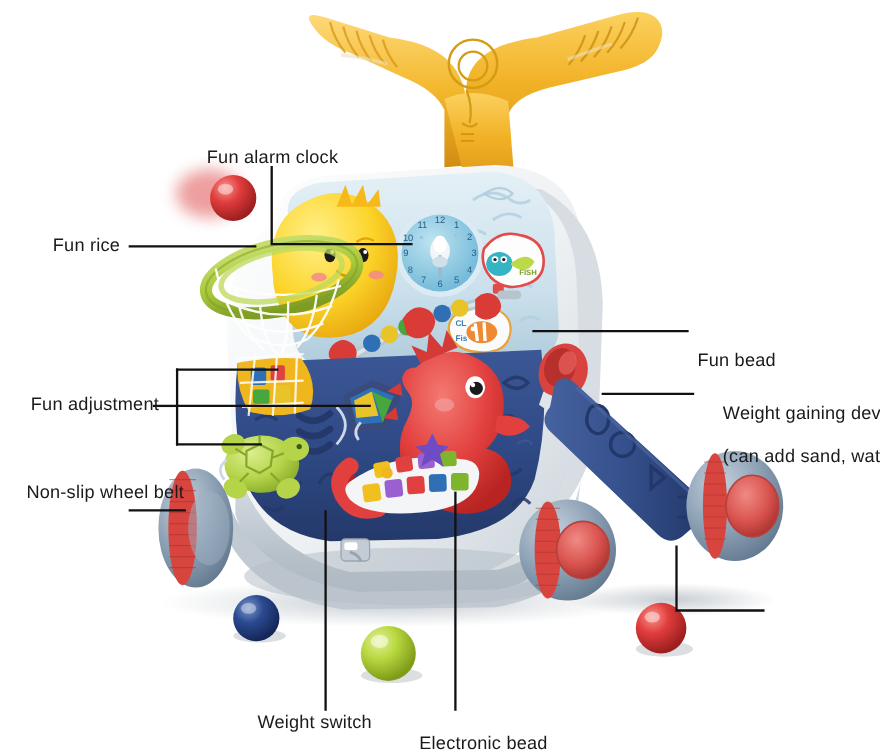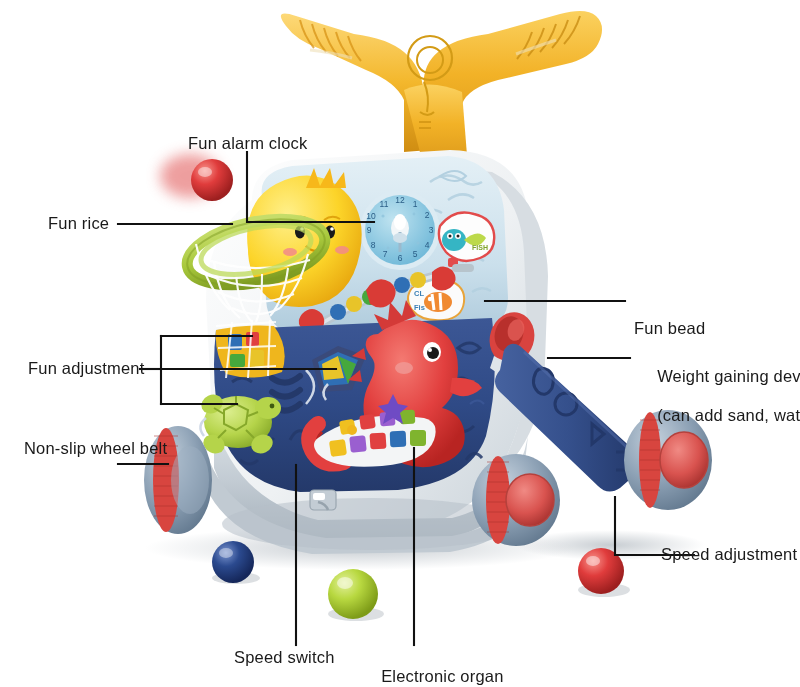--- a/index.html
+++ b/index.html
@@ -487,22 +487,21 @@
 
   <div class="lbl" style="left:4px;top:439px;margin-left:20px;">Non-slip wheel belt</div>
 
   <div class="lbl" style="left:634px;top:291px;margin-top:28px;">Fun bead</div>
 
   <div class="lbl" style="left:638px;top:348px;">
     <span>Weight gaining device</span><br>
     <span>(can add sand, water, rice)</span>
   </div>
 
-  <div class="lbl" style="left:661px;top:545px;">Speed adjustment</div>
-
-  <div class="lbl" style="left:234px;top:648px;">Speed switch</div>
+
+  <div class="lbl" style="left:234px;top:648px;">Weight switch</div>
 
   <div class="lbl c" style="left:362px;top:648px;">
-    <span>Electronic organ</span><br>
+    <span>Electronic bead</span><br>
     
   </div>
 
 </div>
 
 </body></html>

